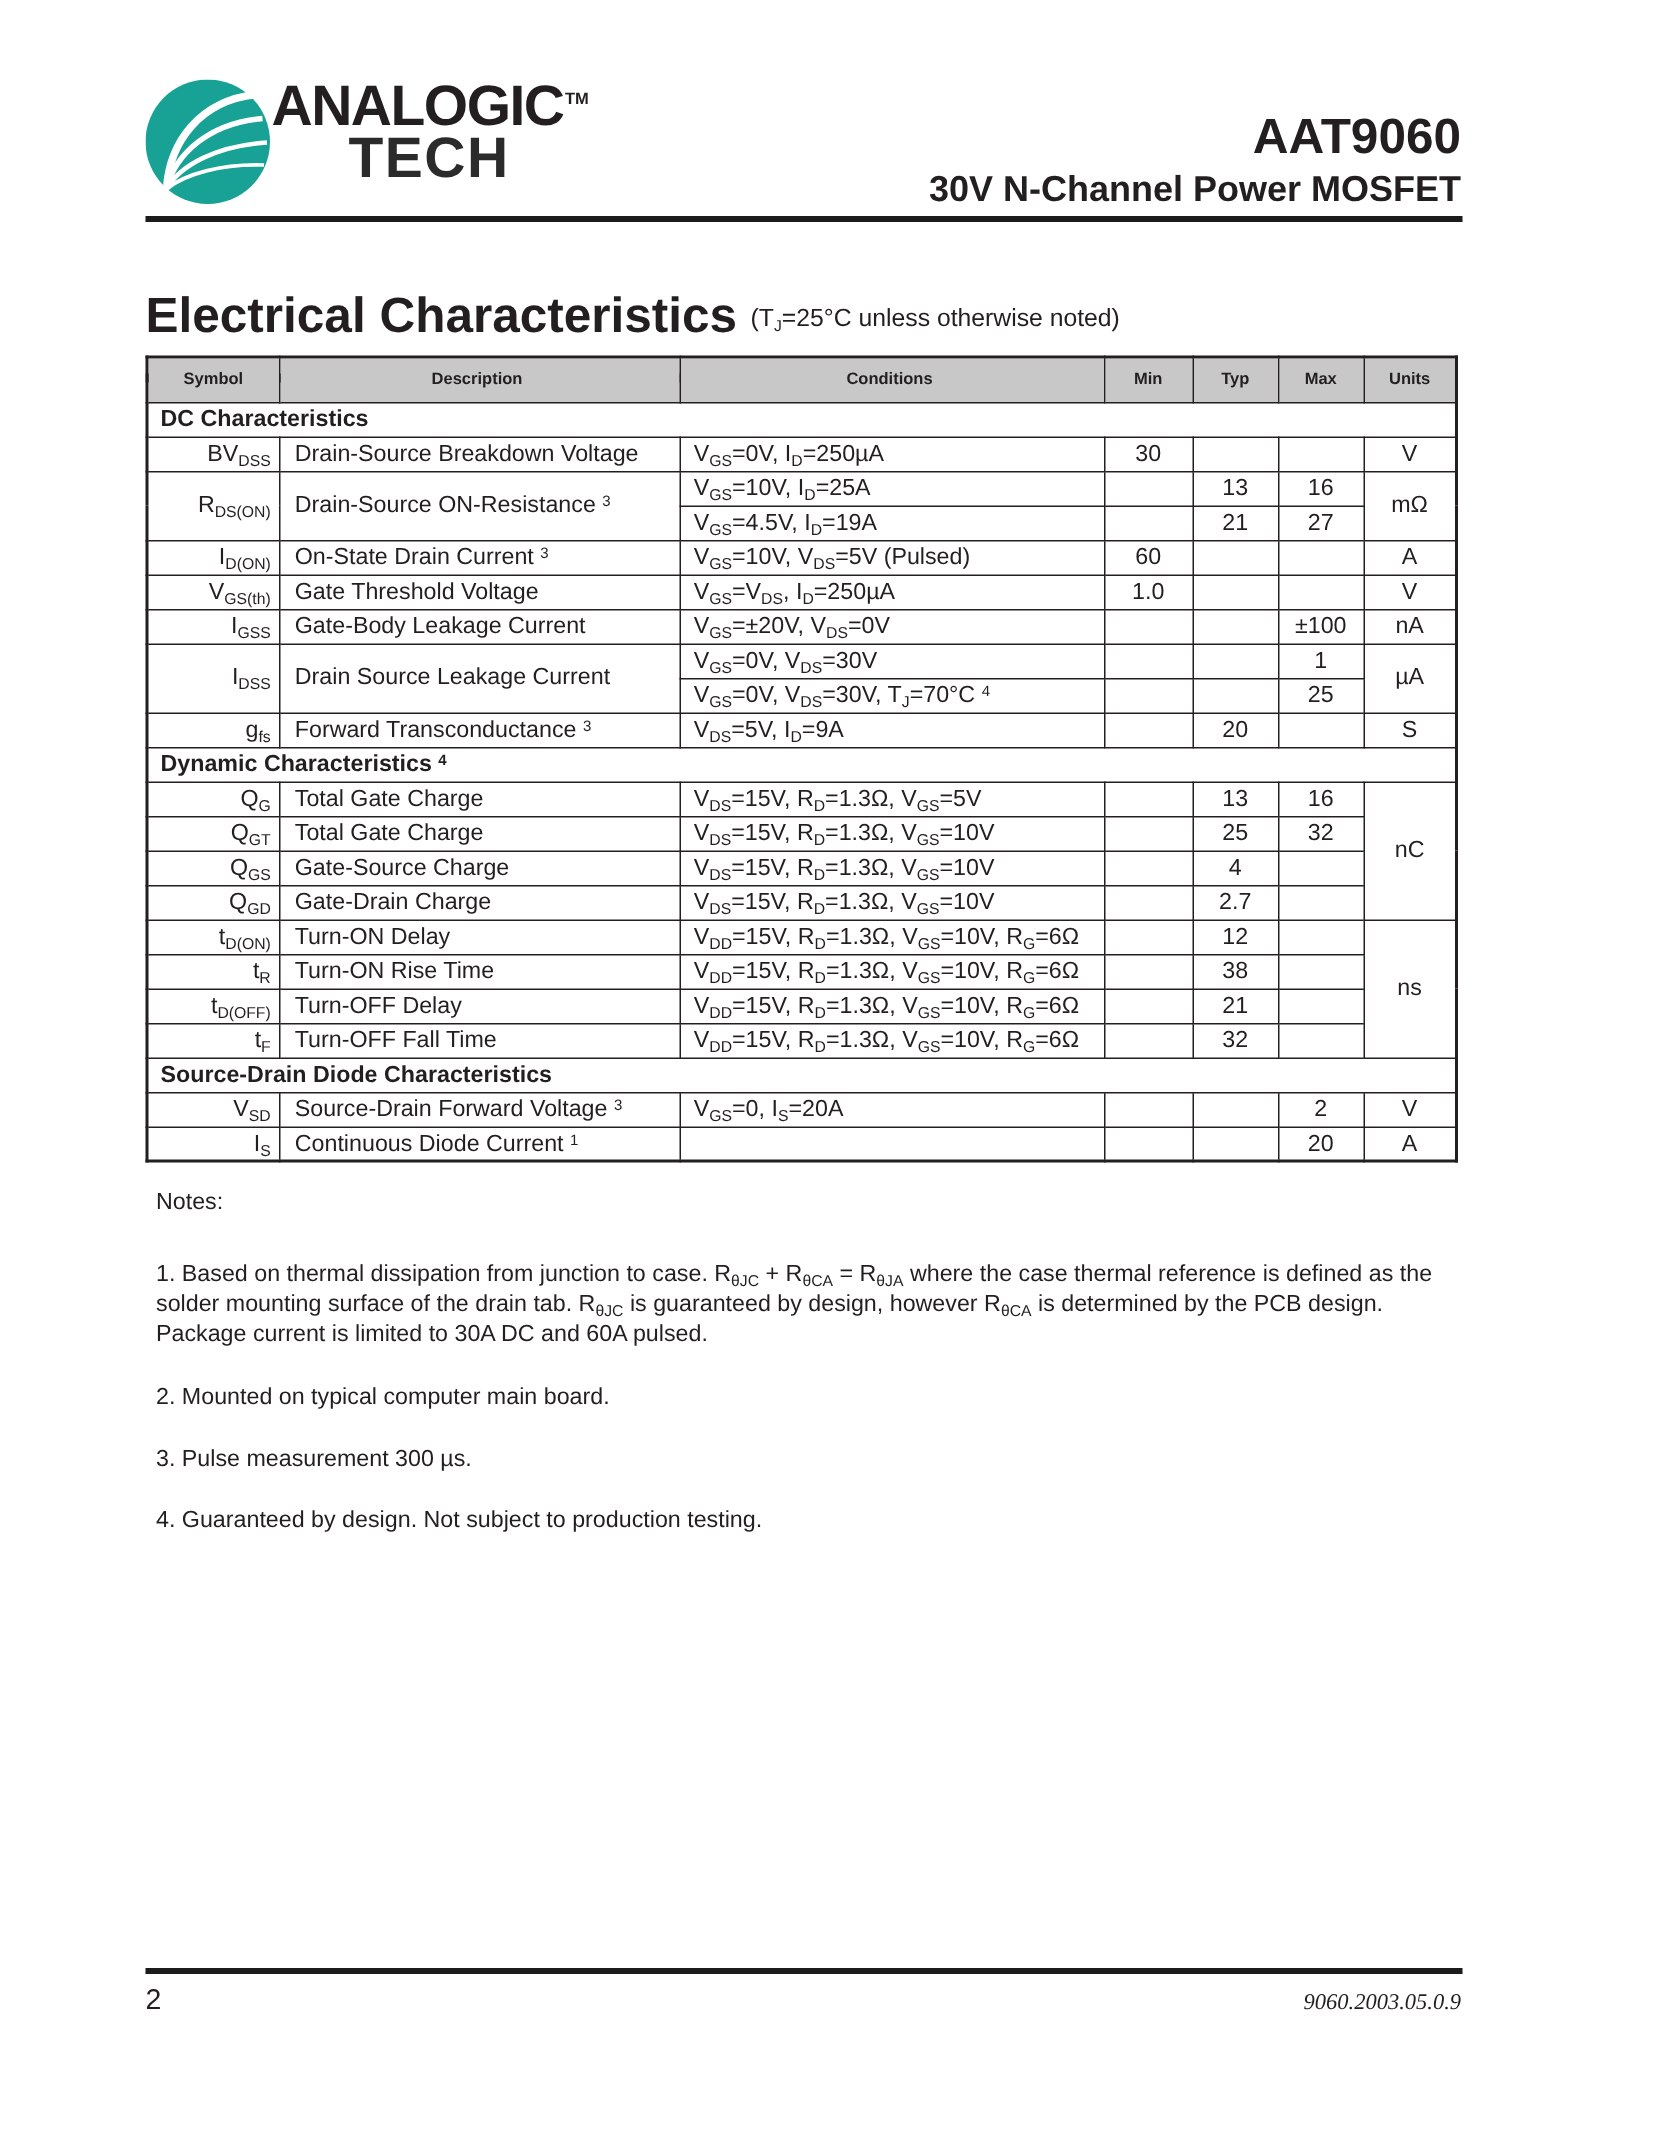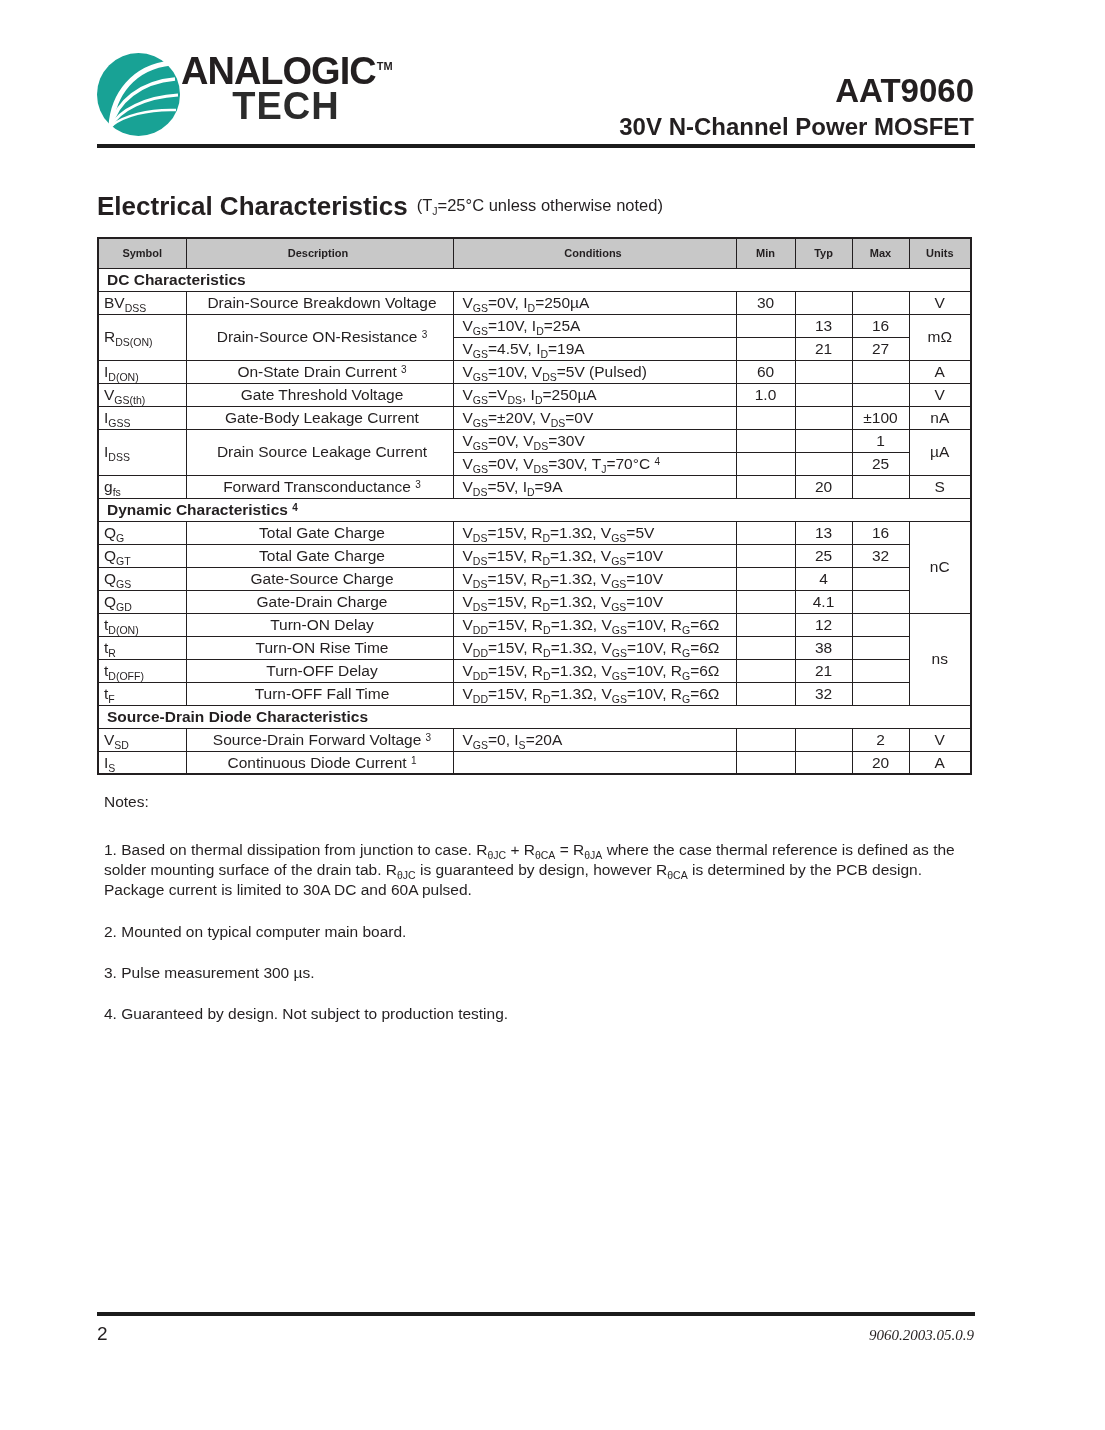--- a/index.html
+++ b/index.html
@@ -18,38 +18,38 @@
   .brand{position:absolute;left:181px;top:52px;width:216px;}
   .brand-top{font-size:38px;font-weight:bold;letter-spacing:-1px;line-height:1.05;white-space:nowrap;color:#231f20;}
   .brand-tm{font-size:11px;font-weight:bold;vertical-align:14px;letter-spacing:0;margin-left:1px;}
   .brand-bottom{font-size:38px;font-weight:700;letter-spacing:1px;line-height:1.0;text-align:center;padding-right:6px;margin-top:-5px;color:#2b2b2b;}
   .title-block{position:absolute;right:131px;top:74px;text-align:right;}
   .part-number{font-size:33px;font-weight:bold;line-height:1.0;}
   .doc-title{font-size:24px;font-weight:bold;line-height:1.0;margin-top:8px;}
   .header-rule{position:absolute;left:97px;top:144px;width:878px;height:4px;background:#1c1c1c;}
   
   .section-heading{position:absolute;left:97px;top:191px;white-space:nowrap;}
-  .sec-title{font-size:26px;font-weight:bold;display:inline-block;border-bottom:6px solid #737373;padding-bottom:20px;}
+  .sec-title{font-size:33px;font-weight:bold;display:inline-block;border-bottom:6px solid #737373;padding-bottom:20px;}
   .sec-sub{font-size:16.5px;margin-left:9px;vertical-align:4px;}
   
   .char-table{
     position:absolute;left:97px;top:237px;width:873px;
     border-collapse:collapse;table-layout:fixed;
     border:2.5px solid var(--ink);
   }
   .char-table th,.char-table td{border:1.6px solid var(--ink);overflow:hidden;}
   .char-table th{
     background:var(--hdr-bg);font-size:11px;font-weight:bold;height:30px;
     padding:0 5px;text-align:center;
   }
   .char-table th.left{text-align:center;padding-left:2px;}
   .char-table td{font-size:15.5px;height:23px;padding:0 5px;line-height:1.12;vertical-align:middle;}
   .group-cell{font-weight:bold;font-size:16px;text-align:left;padding-left:8px !important;}
-  .sym{text-align:left;}
-  .desc{text-align:center;padding-left:10px !important;}
+  .sym{text-align:right;}
+  .desc{text-align:left;padding-left:10px !important;}
   .cond{text-align:left;padding-left:9px !important;}
   .num{text-align:center;}
   .units{text-align:center;}
   sub{font-size:10.5px;vertical-align:-3.5px;line-height:0;letter-spacing:0;}
   sup{font-size:10px;vertical-align:4px;line-height:0;letter-spacing:0;}
   
   .notes{position:absolute;left:104px;top:792px;width:880px;font-size:15.5px;line-height:1.3;}
   .notes-label{margin-bottom:28px;}
   .note-item{margin-bottom:21px;}
   
@@ -212,21 +212,21 @@
           <td class="cond">V<sub>DS</sub>=15V, R<sub>D</sub>=1.3Ω, V<sub>GS</sub>=10V</td>
           <td class="num"></td>
           <td class="num">4</td>
           <td class="num"></td>
         </tr>
         <tr>
           <td class="sym">Q<sub>GD</sub></td>
           <td class="desc">Gate-Drain Charge</td>
           <td class="cond">V<sub>DS</sub>=15V, R<sub>D</sub>=1.3Ω, V<sub>GS</sub>=10V</td>
           <td class="num"></td>
-          <td class="num">4.1</td>
+          <td class="num">2.7</td>
           <td class="num"></td>
         </tr>
         <tr>
           <td class="sym">t<sub>D(ON)</sub></td>
           <td class="desc">Turn-ON Delay</td>
           <td class="cond">V<sub>DD</sub>=15V, R<sub>D</sub>=1.3Ω, V<sub>GS</sub>=10V, R<sub>G</sub>=6Ω</td>
           <td class="num"></td>
           <td class="num">12</td>
           <td class="num"></td>
           <td class="units" rowspan="4">ns</td>

